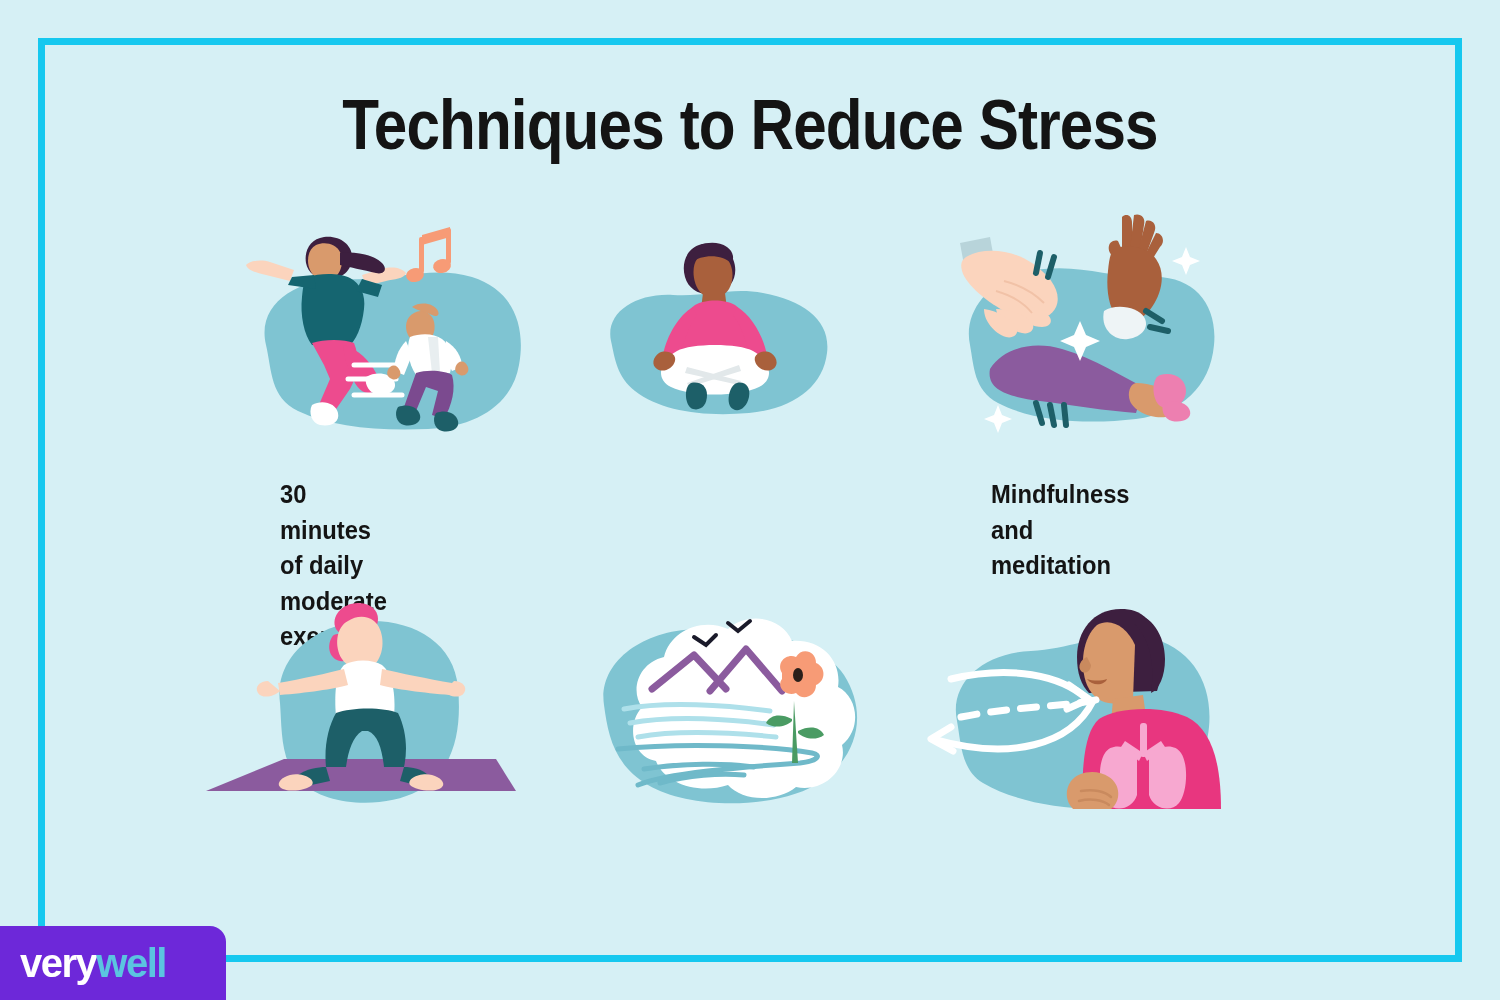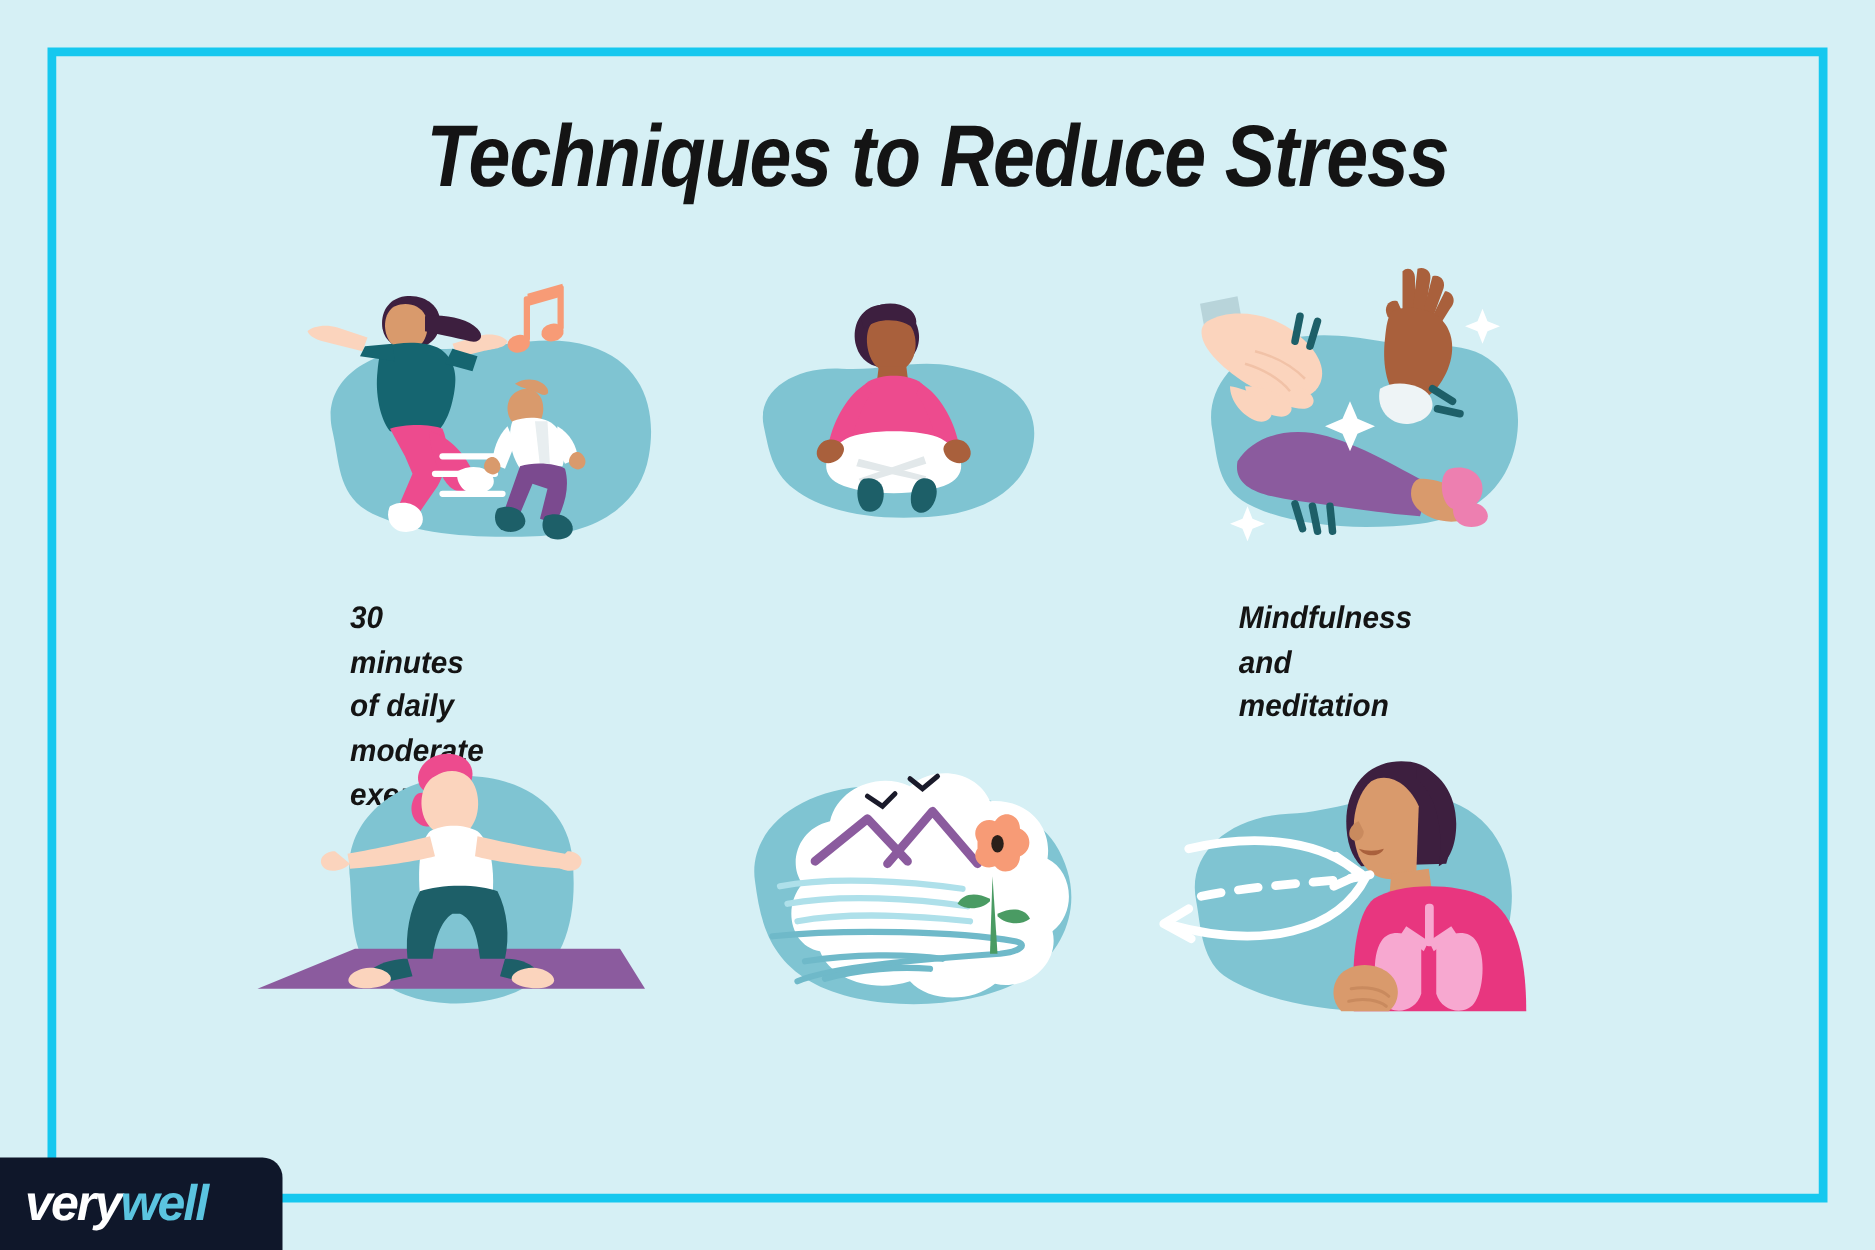--- a/index.html
+++ b/index.html
@@ -2,21 +2,21 @@
 <html><head>
 <meta charset="utf-8">
 <style>
   html,body{margin:0;padding:0;}
   body{
     width:1500px;height:1000px;overflow:hidden;
     background:#d6f0f5;
     font-family:"Liberation Sans", sans-serif;
     position:relative;
   }
-  #page{position:absolute;inset:0;background:#d6f0f5;font-style:italic;}
+  #page{position:absolute;inset:0;background:#d6f0f5;}
 
   .frame{
     position:absolute;
     left:38px;top:38px;right:38px;bottom:38px;
     border:7px solid #16c8ef;
     box-sizing:border-box;
     pointer-events:none;
   }
 
   .title{
@@ -56,21 +56,21 @@
   .c5{left:390px;top:380px;}
   .c6{left:725px;top:380px;}
 
   .cap1{left:44px;top:262px;}
   .cap2{left:400px;top:262px;}
 
   .logo{
     position:absolute;
     left:0;bottom:0;
     width:226px;height:74px;
-    background:#0f172a;
+    background:#6d28d9;
     border-top-right-radius:16px;
     border-bottom-right-radius:0;
     display:flex;align-items:center;
     padding-left:20px;
     box-sizing:border-box;
   }
   .logo-text{
     font-size:40px;font-weight:700;letter-spacing:-1.5px;
     line-height:1;
   }

